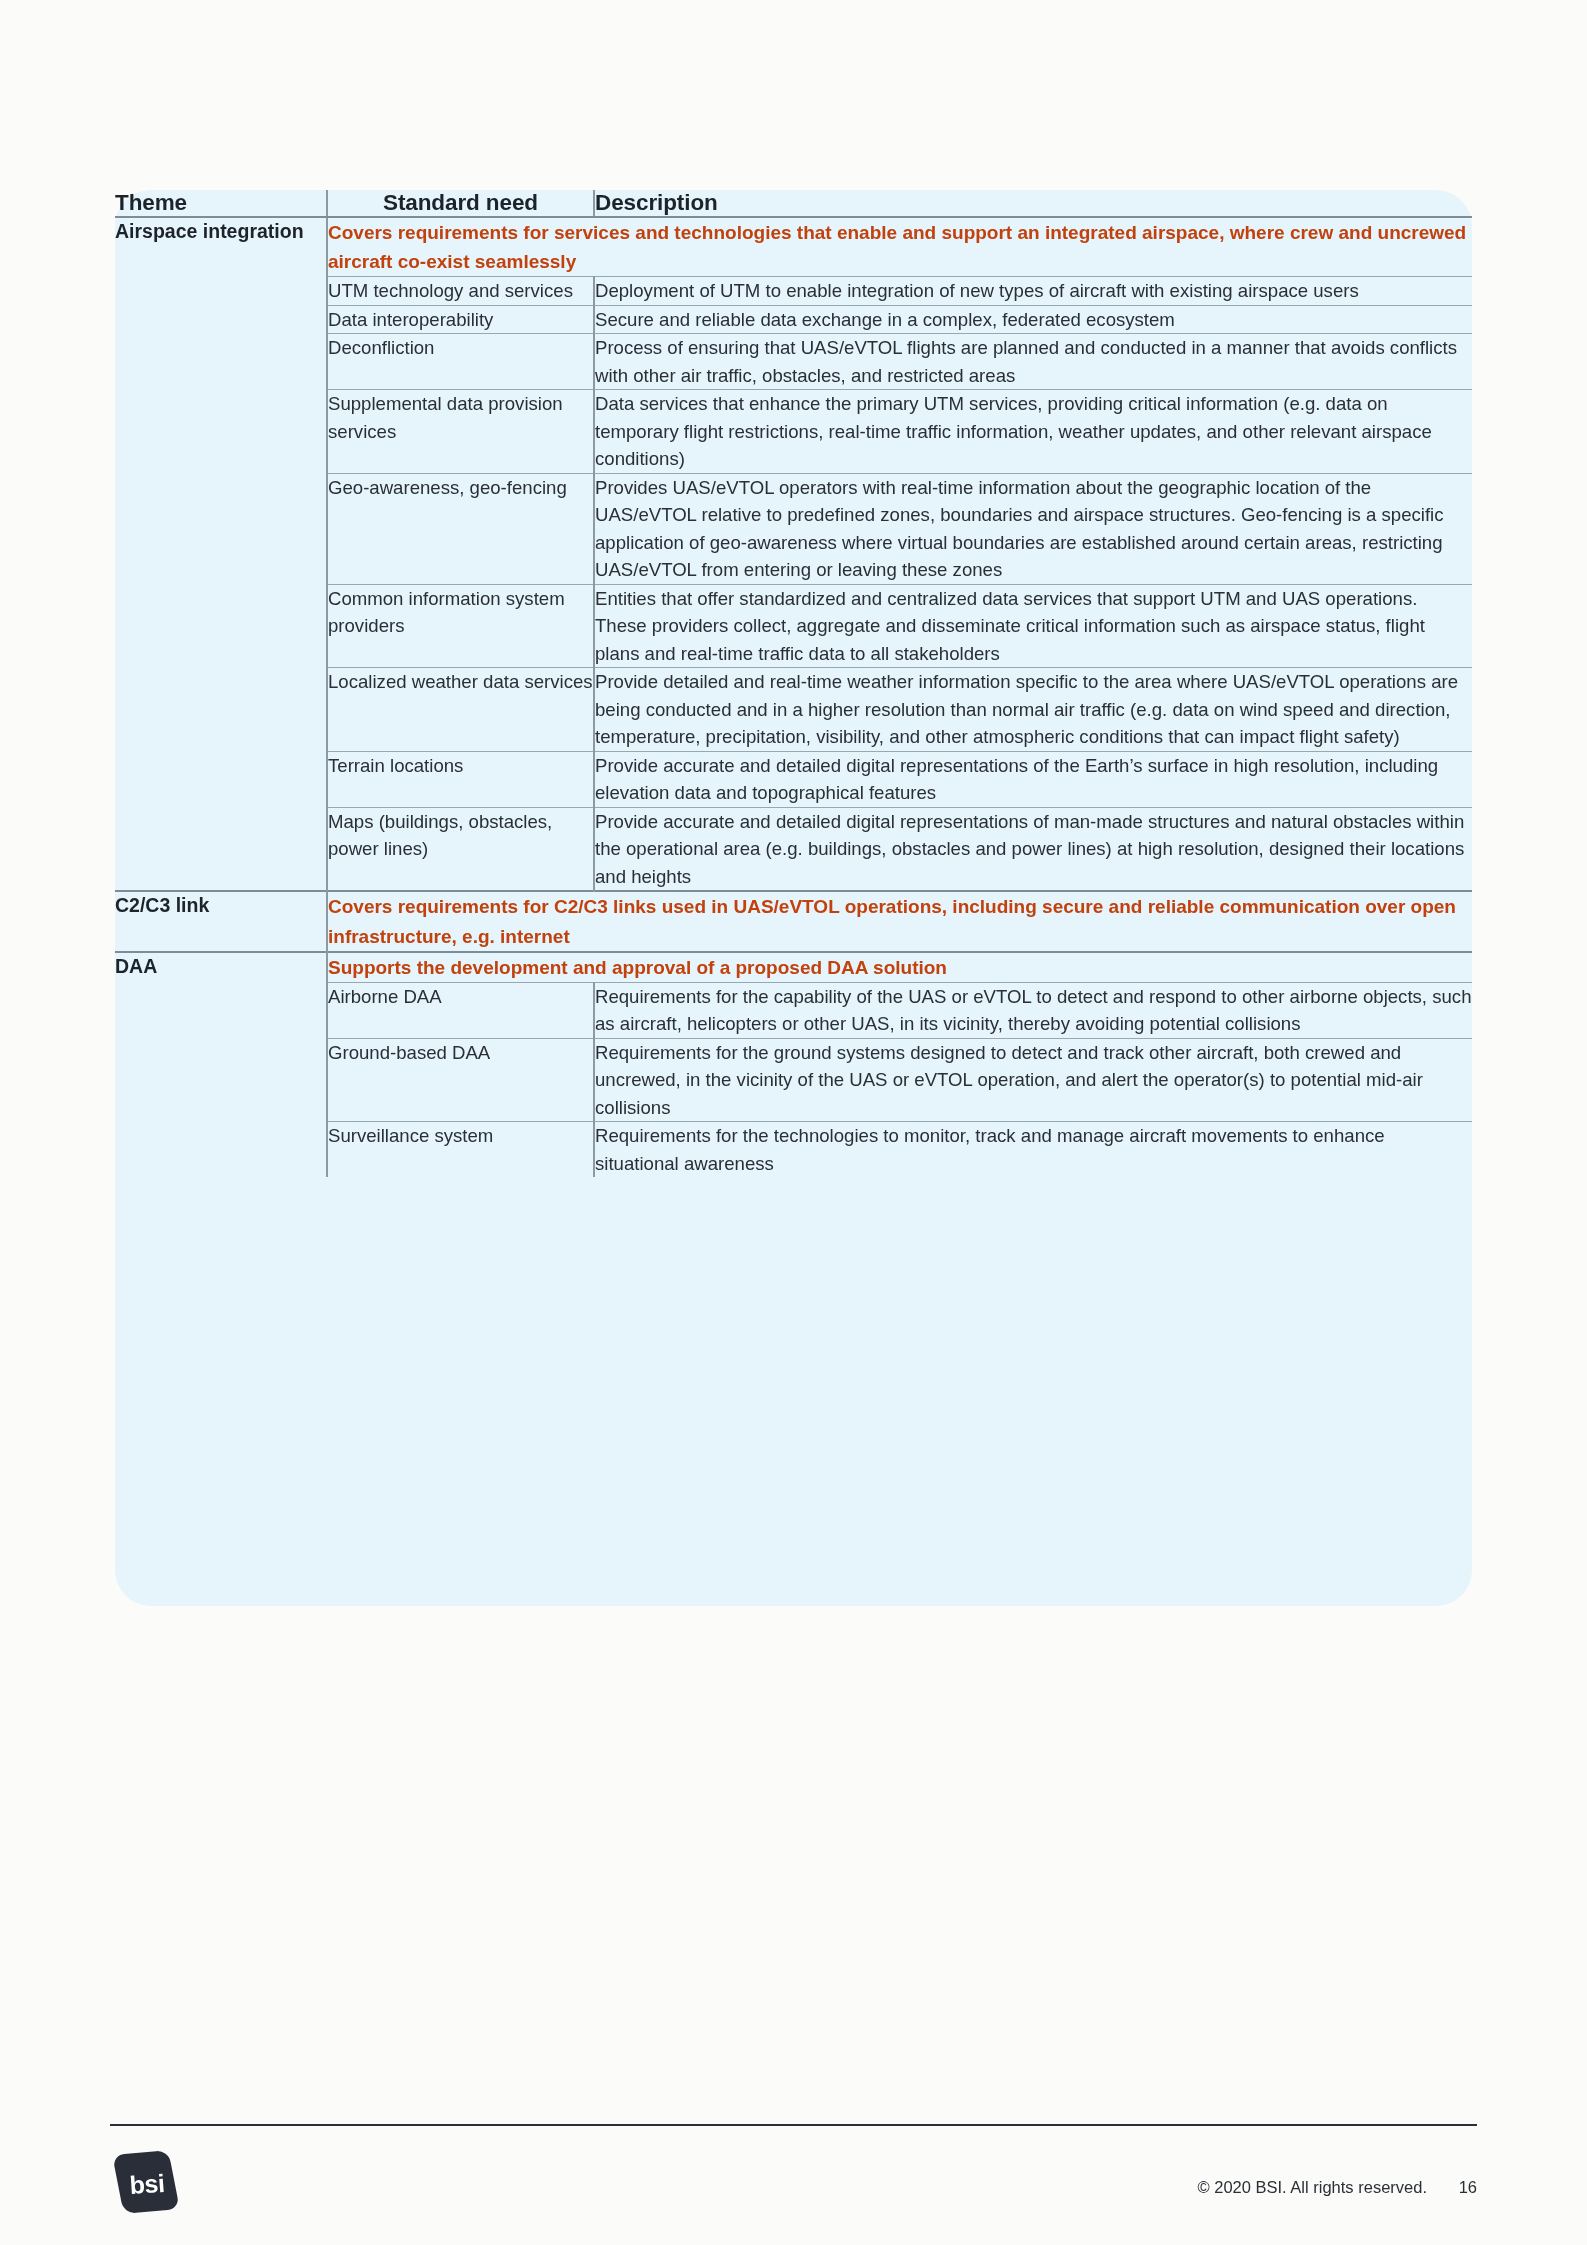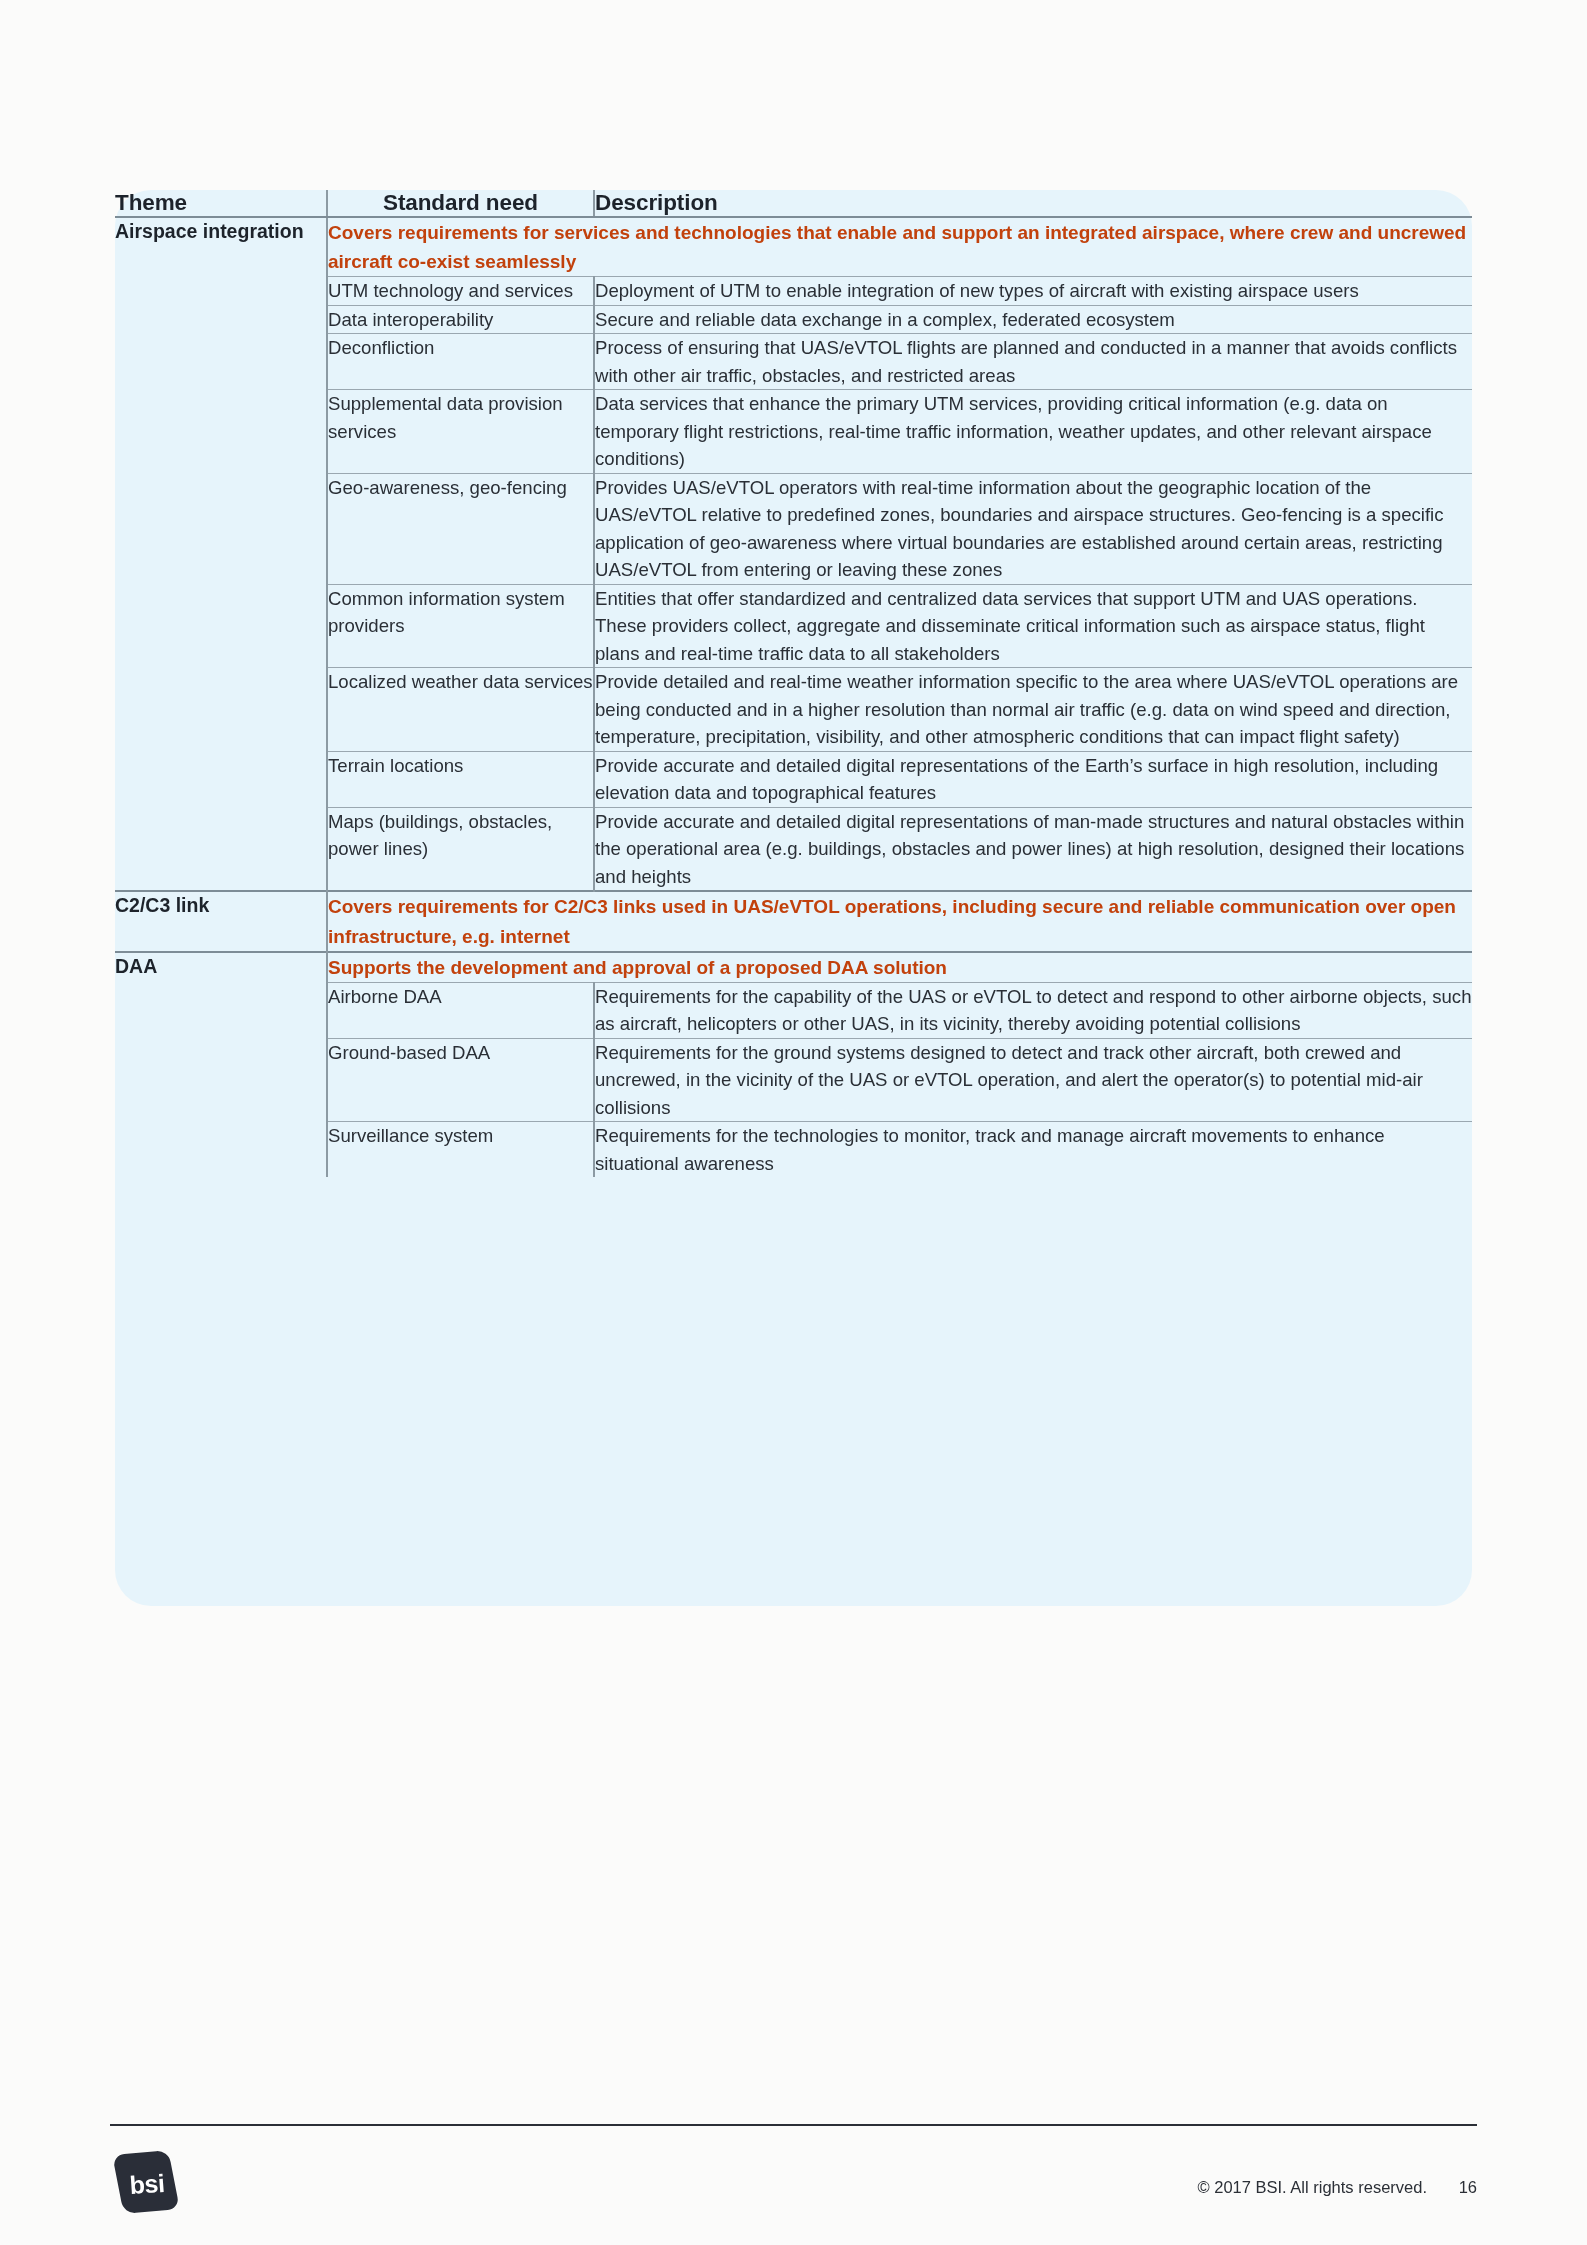--- a/index.html
+++ b/index.html
@@ -254,14 +254,14 @@
   </table>
 </div>
 
 <div class="footer-rule"></div>
 
 <div class="bsi-logo">
   <div class="bsi-shape"></div>
   <div class="bsi-text">bsi</div>
 </div>
 
-<div class="copyright">© 2017 BSI. All rights reserved.</div>
+<div class="copyright">© 2020 BSI. All rights reserved.</div>
 <div class="page-num">16</div>
 
 </body></html>

